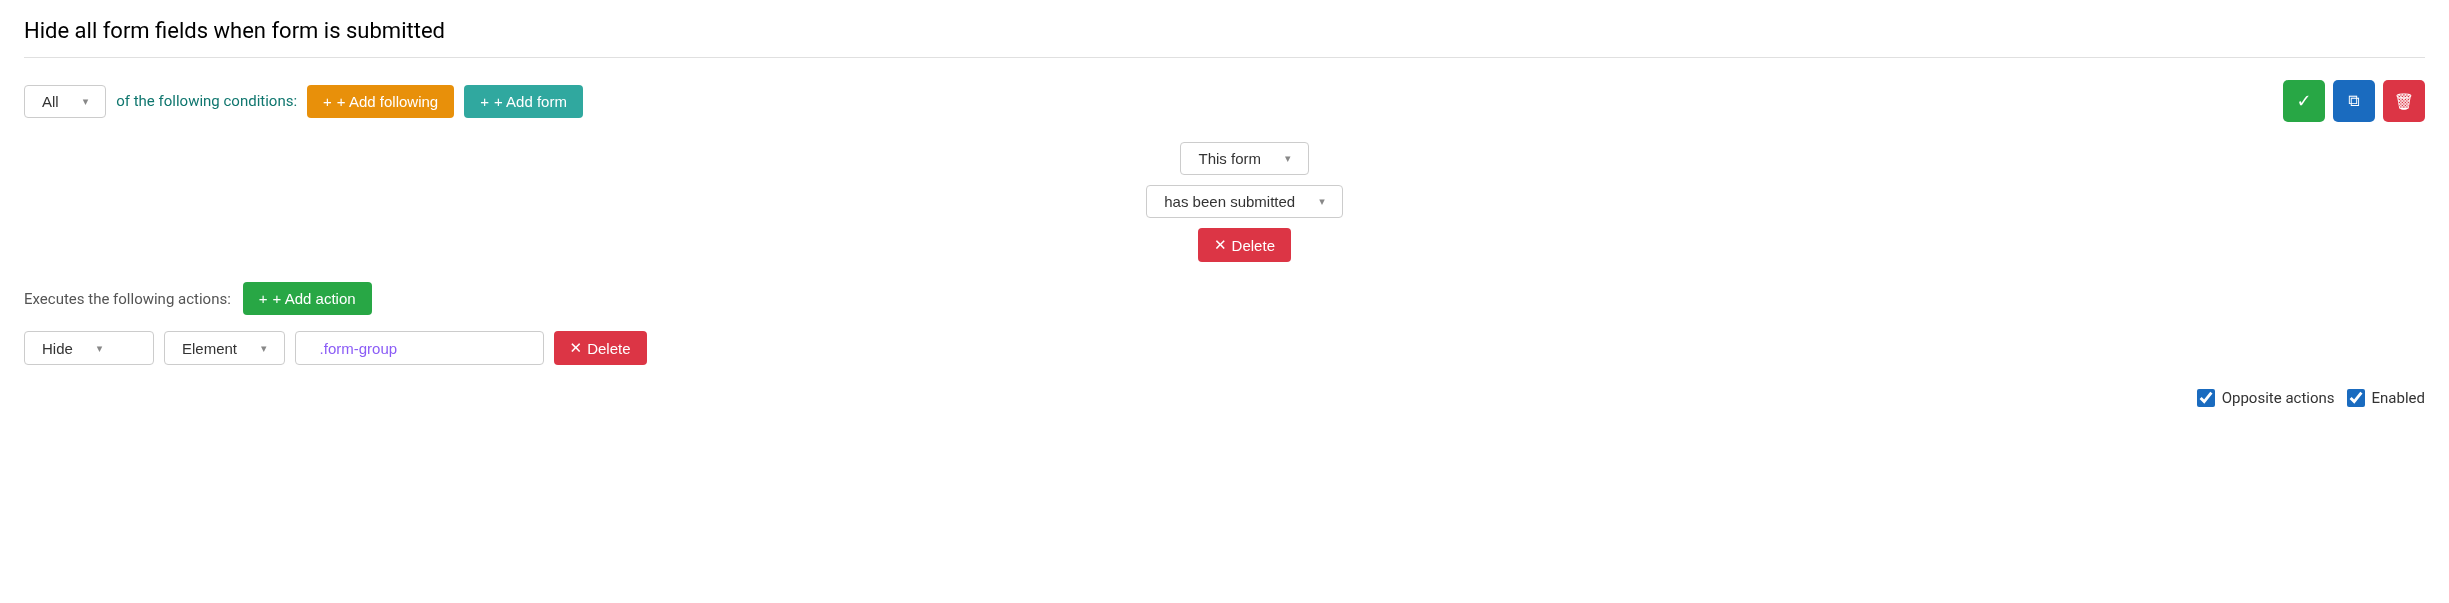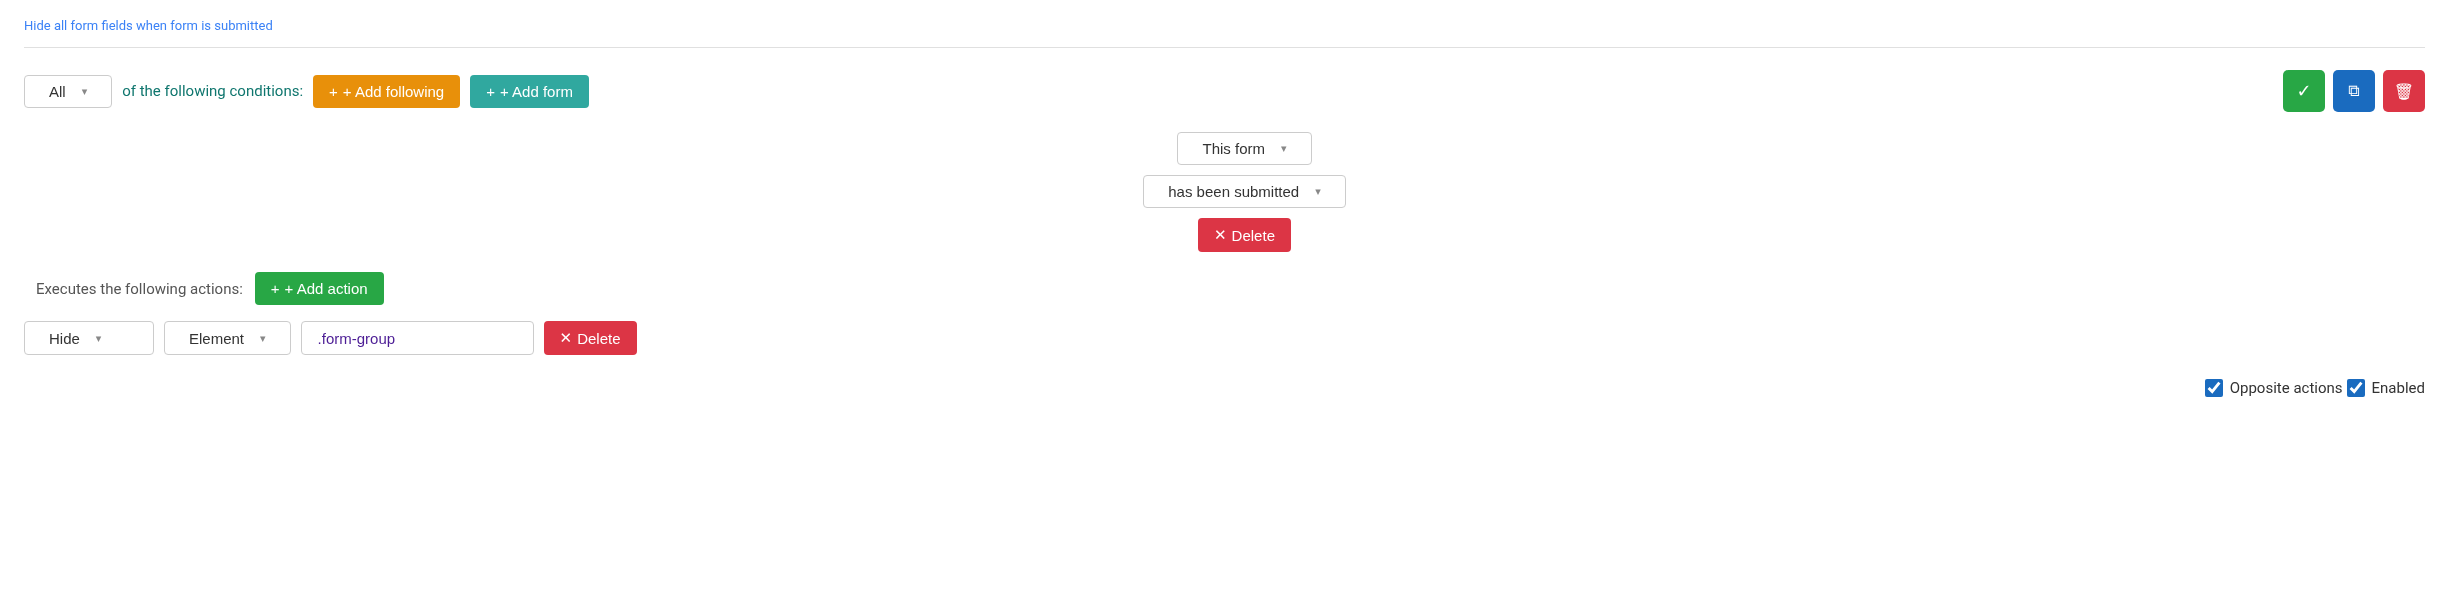--- a/index.html
+++ b/index.html
@@ -7,22 +7,22 @@
       font-family: -apple-system, BlinkMacSystemFont, 'Segoe UI', Roboto, sans-serif;
       background: #fff;
       color: #333;
       font-size: 15px;
     }
     .container {
       padding: 18px 24px 24px 24px;
       max-width: 2449px;
     }
     .page-title {
-      font-size: 13px;
-      color: #3b82f6;
+      font-size: 22px;
+      color: #000000;
       padding-bottom: 14px;
       border-bottom: 1px solid #e0e0e0;
       margin-bottom: 22px;
     }
     
     .conditions-row {
       display: flex;
       align-items: center;
       gap: 10px;
       margin-bottom: 20px;
@@ -36,25 +36,25 @@
     .action-buttons-right {
       margin-left: auto;
       display: flex;
       gap: 8px;
       align-items: center;
     }
     
     .dropdown-btn {
       display: inline-flex;
       align-items: center;
-      gap: 16px;
+      gap: 24px;
       border: 1px solid #ccc;
       border-radius: 4px;
       background: #fff;
-      padding: 7px 24px;
+      padding: 7px 17px;
       font-size: 15px;
       cursor: pointer;
       color: #333;
     }
     .dropdown-btn .chevron {
       font-size: 11px;
       color: #888;
     }
     
     .btn {
@@ -103,42 +103,41 @@
     }
     .actions-label-row {
       display: flex;
       align-items: center;
       gap: 12px;
       margin-bottom: 16px;
     }
     .actions-label {
       font-size: 15px;
       color: #555;
-      margin-left: 12px;
     }
     .action-item-row {
       display: flex;
       gap: 10px;
       margin-left: 0;
     }
     .text-input {
       border: 1px solid #ccc;
       border-radius: 4px;
-      padding: 7px 16px;
-      font-size: 15px;
-      color: #4c1d95;
+      padding: 7px 24px;
+      font-size: 15px;
+      color: #8b5cf6;
       background: #fff;
       min-width: 180px;
     }
     
     .bottom-row {
       display: flex;
       align-items: center;
       justify-content: flex-end;
-      gap: 4px;
+      gap: 12px;
       margin-top: 24px;
     }
     .checkbox-label {
       display: flex;
       align-items: center;
       gap: 7px;
       font-size: 15px;
       color: #333;
       cursor: pointer;
     }

